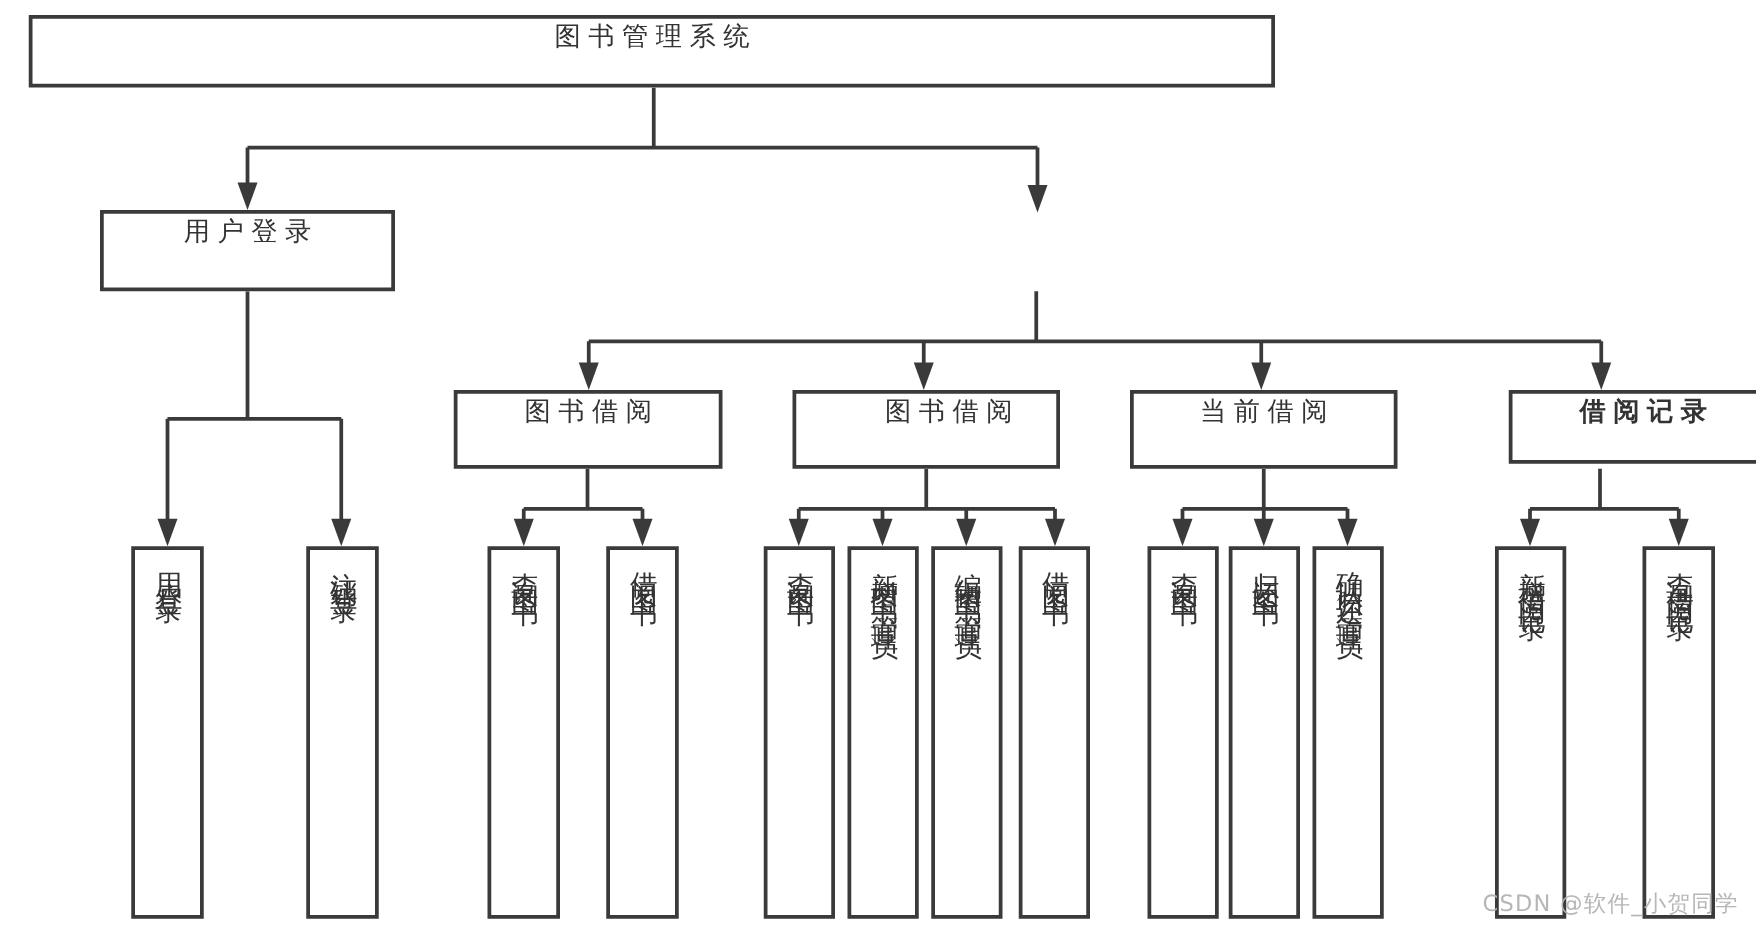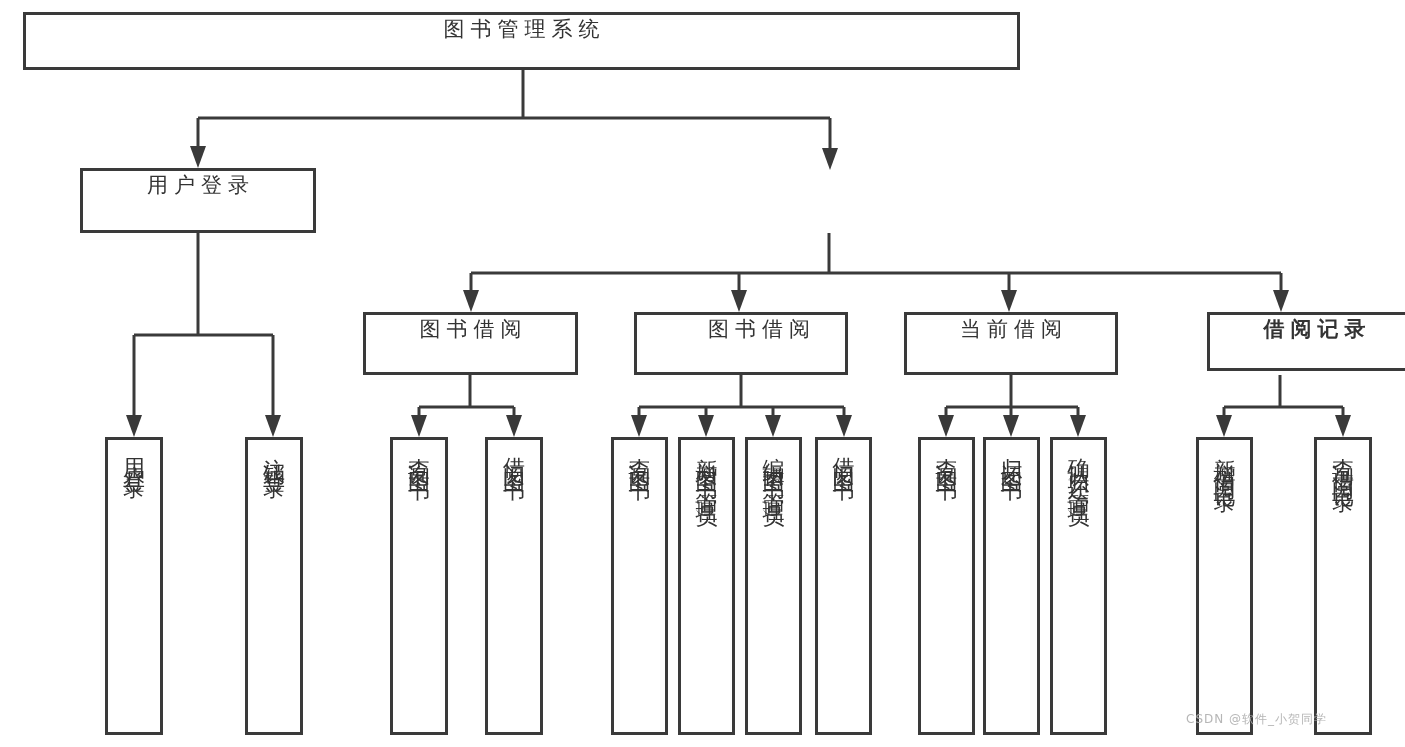--- a/index.html
+++ b/index.html
@@ -41,21 +41,21 @@
     letter-spacing: 7px;
     color: #333333;
     line-height: 1;
     white-space: nowrap;
   }
   #watermark {
     position: absolute;
     left: 1186px;
     top: 711px;
     z-index: 3;
-    font-size: 12px;
+    font-size: 18px;
     letter-spacing: 1px;
     color: rgba(178, 178, 178, 0.95);
     white-space: nowrap;
   }
 </style>
 </head>
 <body>
 
 <div id="stage">
 

